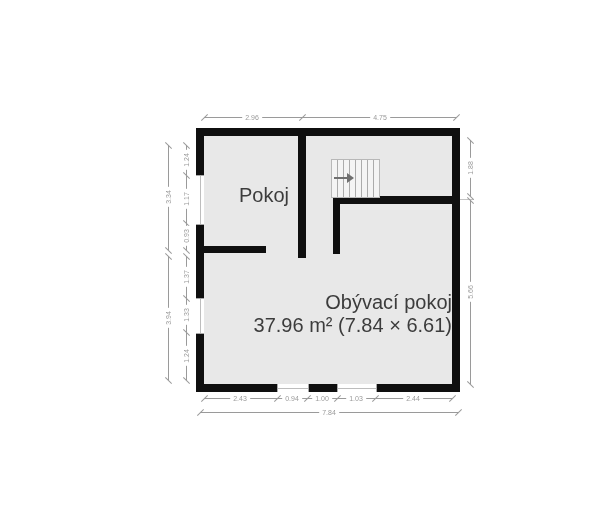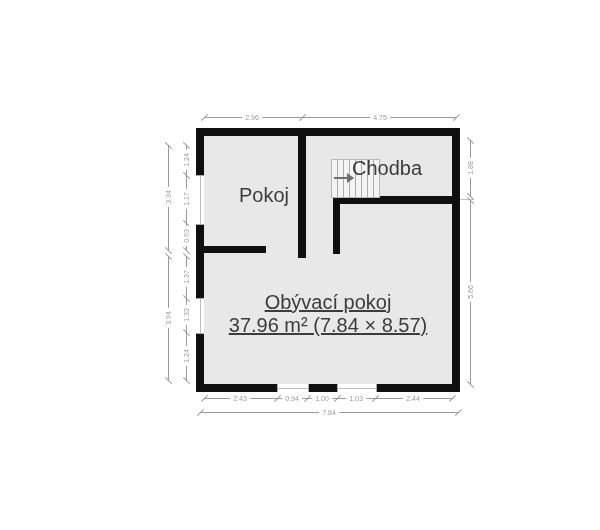--- a/index.html
+++ b/index.html
@@ -5,21 +5,21 @@
   :root{
     --wall:#0f0f0f; --floor:#e8e8e8; --dim:#9a9a9a; --label:#3c3c3c; --stair-line:#ababab;
   }
   html,body{margin:0;padding:0;background:#fff;}
   .stage{position:relative;width:600px;height:530px;background:#fff;overflow:hidden;
          font-family:"Liberation Sans", sans-serif;}
   .abs{position:absolute;}
   .floor{background:var(--floor);}
   .wall{background:var(--wall);}
   .room-label{color:var(--label);font-size:20px;line-height:22px;white-space:nowrap;}
-  .center-text{text-align:center;color:var(--label);text-decoration:underline;}
+  .center-text{text-align:right;color:var(--label);}
   .dim-line-h{height:0;border-top:1px solid var(--dim);}
   .dim-line-v{width:0;border-left:1px solid var(--dim);}
   .tick{background:var(--dim);}
   .tick-v{width:1px;height:9px;transform:rotate(45deg);}
   .tick-h{width:9px;height:1px;transform:rotate(45deg);}
   .dim-label{color:var(--dim);font-size:7px;background:#fff;padding:0 3px;white-space:nowrap;
              transform:translate(-50%,-50%);line-height:9px;}
   .dim-label-v{color:var(--dim);font-size:7px;background:#fff;padding:0 3px;white-space:nowrap;
                transform:translate(-50%,-50%) rotate(-90deg);line-height:9px;}
   .win-v{background:#fff;border-top:1px solid #aaa;border-bottom:1px solid #aaa;}
@@ -52,24 +52,23 @@
   <div class="abs stairs" style="left:331px;top:159px;width:47px;height:37px;"></div>
   <div class="abs arrow-line" style="left:334px;top:177px;width:13px;height:2px;"></div>
   <div class="abs arrow-head" style="left:347px;top:173px;"></div>
 
   <div class="abs win-v" style="left:196px;top:175px;width:8px;height:48px;"></div>
   <div class="abs win-v" style="left:196px;top:298px;width:8px;height:34px;"></div>
   <div class="abs win-h" style="left:277px;top:384px;width:30px;height:8px;"></div>
   <div class="abs win-h" style="left:337px;top:384px;width:38px;height:8px;"></div>
 
   <div class="abs room-label" style="left:222px;top:184px;width:84px;text-align:center;">Pokoj</div>
-  <div class="abs room-label" style="left:352px;top:157px;">Chodba</div>
   <div class="abs center-text" style="left:204px;top:291px;width:248px;">
     <div class="room-label" style="font-size:20px;line-height:23px;">Obývací pokoj</div>
-    <div class="room-label" style="font-size:20px;line-height:23px;">37.96 m² (7.84 × 8.57)</div>
+    <div class="room-label" style="font-size:20px;line-height:23px;">37.96 m² (7.84 × 6.61)</div>
   </div>
 
   <div class="abs dim-line-h" style="left:204px;top:117px;width:252px;"></div>
   <div class="abs tick tick-v" style="left:204px;top:113px;"></div>
   <div class="abs tick tick-v" style="left:302px;top:113px;"></div>
   <div class="abs tick tick-v" style="left:456px;top:113px;"></div>
   <div class="abs dim-label" style="left:252px;top:117px;">2.96</div>
   <div class="abs dim-label" style="left:380px;top:117px;">4.75</div>
 
   <div class="abs dim-line-h" style="left:204px;top:398px;width:248px;"></div>

